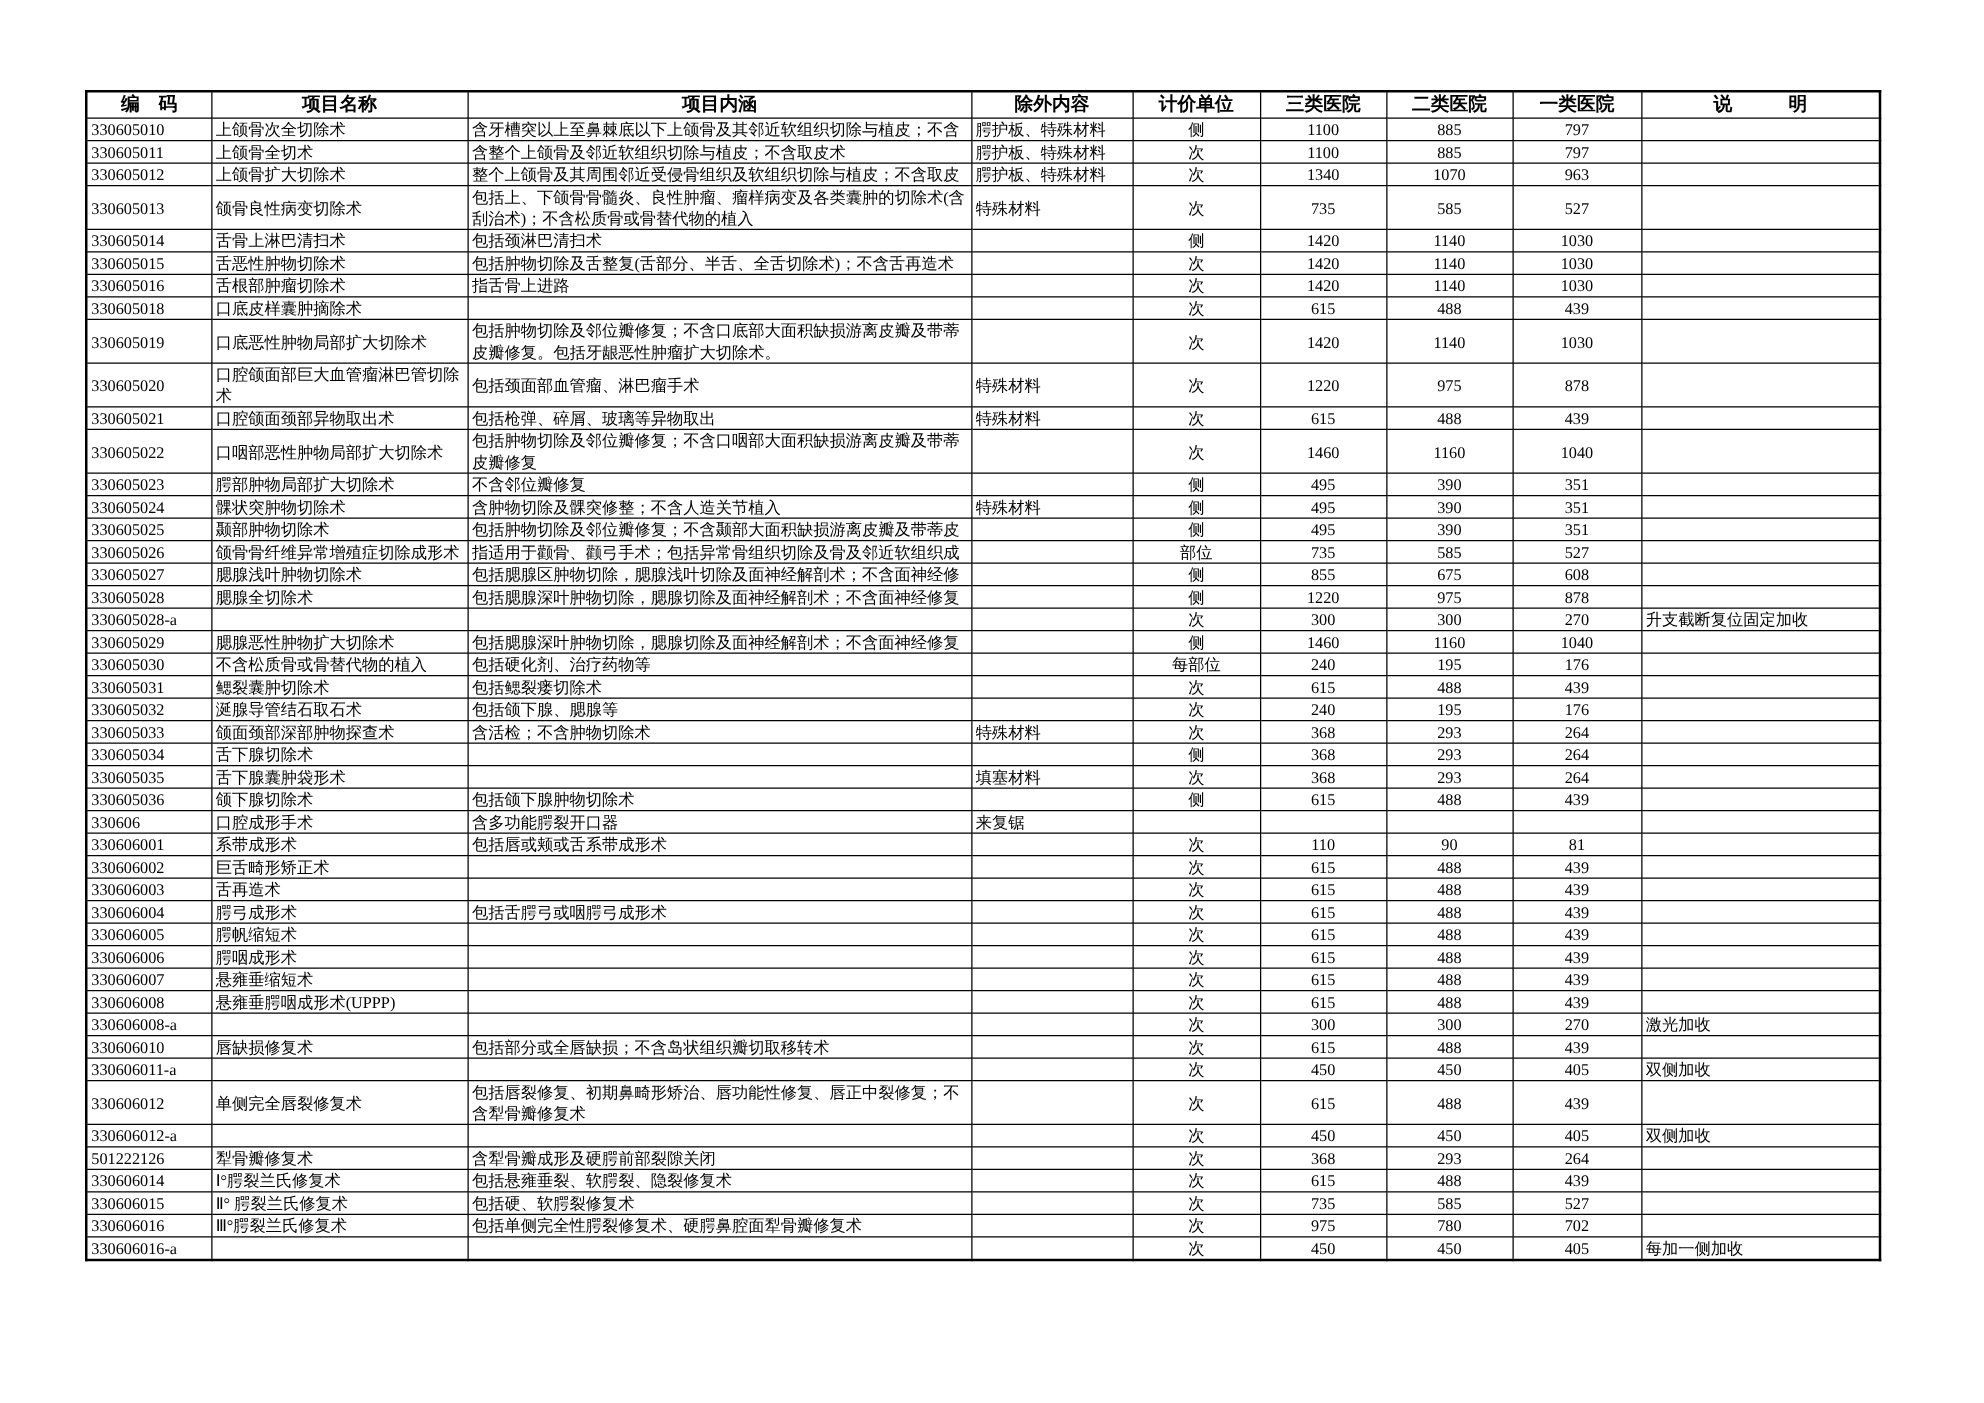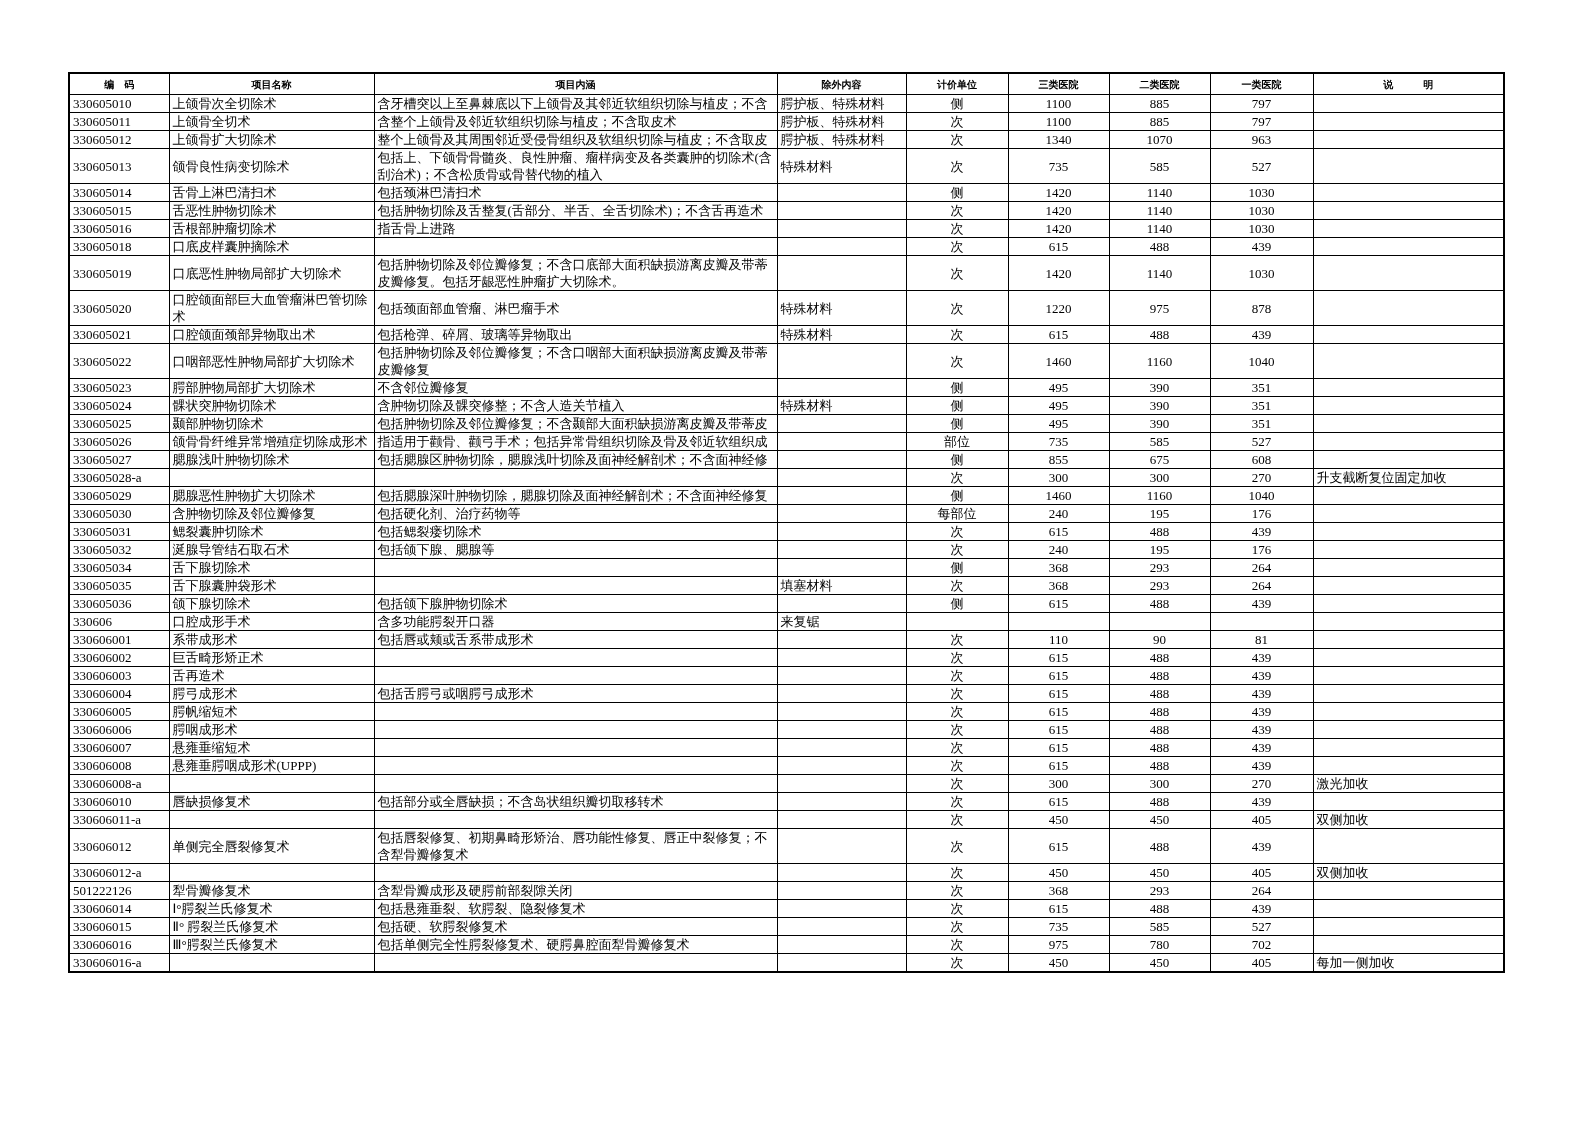--- a/index.html
+++ b/index.html
@@ -26,21 +26,21 @@
     border: 1px solid #000;
     font-size: 13px;
     line-height: 17px;
     padding: 0 3px;
     overflow: hidden;
     white-space: nowrap;
     vertical-align: middle;
   }
   th {
     font-weight: bold;
-    font-size: 10px;
+    font-size: 15px;
     text-align: center;
     height: 20px;
     padding: 0;
   }
   td { height: 17px; }
   tr.wrap td { white-space: normal; height: 34px; }
   .c-center { text-align: center; }
   .c-code, .c-name, .c-content, .c-excluded, .c-note { text-align: left; }
   tr.section .c-code, tr.section .c-name { font-weight: normal; }
 </style>
@@ -255,20 +255,31 @@
           <td class="c-name">腮腺浅叶肿物切除术</td>
           <td class="c-content">包括腮腺区肿物切除，腮腺浅叶切除及面神经解剖术；不含面神经修</td>
           <td class="c-excluded"></td>
           <td class="c-center">侧</td>
           <td class="c-center">855</td>
           <td class="c-center">675</td>
           <td class="c-center">608</td>
           <td class="c-note"></td>
         </tr>
         <tr>
+          <td class="c-code">330605028</td>
+          <td class="c-name">腮腺全切除术</td>
+          <td class="c-content">包括腮腺深叶肿物切除，腮腺切除及面神经解剖术；不含面神经修复</td>
+          <td class="c-excluded"></td>
+          <td class="c-center">侧</td>
+          <td class="c-center">1220</td>
+          <td class="c-center">975</td>
+          <td class="c-center">878</td>
+          <td class="c-note"></td>
+        </tr>
+        <tr>
           <td class="c-code">330605028-a</td>
           <td class="c-name"></td>
           <td class="c-content"></td>
           <td class="c-excluded"></td>
           <td class="c-center">次</td>
           <td class="c-center">300</td>
           <td class="c-center">300</td>
           <td class="c-center">270</td>
           <td class="c-note">升支截断复位固定加收</td>
         </tr>
@@ -278,21 +289,21 @@
           <td class="c-content">包括腮腺深叶肿物切除，腮腺切除及面神经解剖术；不含面神经修复</td>
           <td class="c-excluded"></td>
           <td class="c-center">侧</td>
           <td class="c-center">1460</td>
           <td class="c-center">1160</td>
           <td class="c-center">1040</td>
           <td class="c-note"></td>
         </tr>
         <tr>
           <td class="c-code">330605030</td>
-          <td class="c-name">含肿物切除及邻位瓣修复</td>
+          <td class="c-name">不含松质骨或骨替代物的植入</td>
           <td class="c-content">包括硬化剂、治疗药物等</td>
           <td class="c-excluded"></td>
           <td class="c-center">每部位</td>
           <td class="c-center">240</td>
           <td class="c-center">195</td>
           <td class="c-center">176</td>
           <td class="c-note"></td>
         </tr>
         <tr>
           <td class="c-code">330605031</td>
@@ -307,20 +318,31 @@
         </tr>
         <tr>
           <td class="c-code">330605032</td>
           <td class="c-name">涎腺导管结石取石术</td>
           <td class="c-content">包括颌下腺、腮腺等</td>
           <td class="c-excluded"></td>
           <td class="c-center">次</td>
           <td class="c-center">240</td>
           <td class="c-center">195</td>
           <td class="c-center">176</td>
+          <td class="c-note"></td>
+        </tr>
+        <tr>
+          <td class="c-code">330605033</td>
+          <td class="c-name">颌面颈部深部肿物探查术</td>
+          <td class="c-content">含活检；不含肿物切除术</td>
+          <td class="c-excluded">特殊材料</td>
+          <td class="c-center">次</td>
+          <td class="c-center">368</td>
+          <td class="c-center">293</td>
+          <td class="c-center">264</td>
           <td class="c-note"></td>
         </tr>
         <tr>
           <td class="c-code">330605034</td>
           <td class="c-name">舌下腺切除术</td>
           <td class="c-content"></td>
           <td class="c-excluded"></td>
           <td class="c-center">侧</td>
           <td class="c-center">368</td>
           <td class="c-center">293</td>

